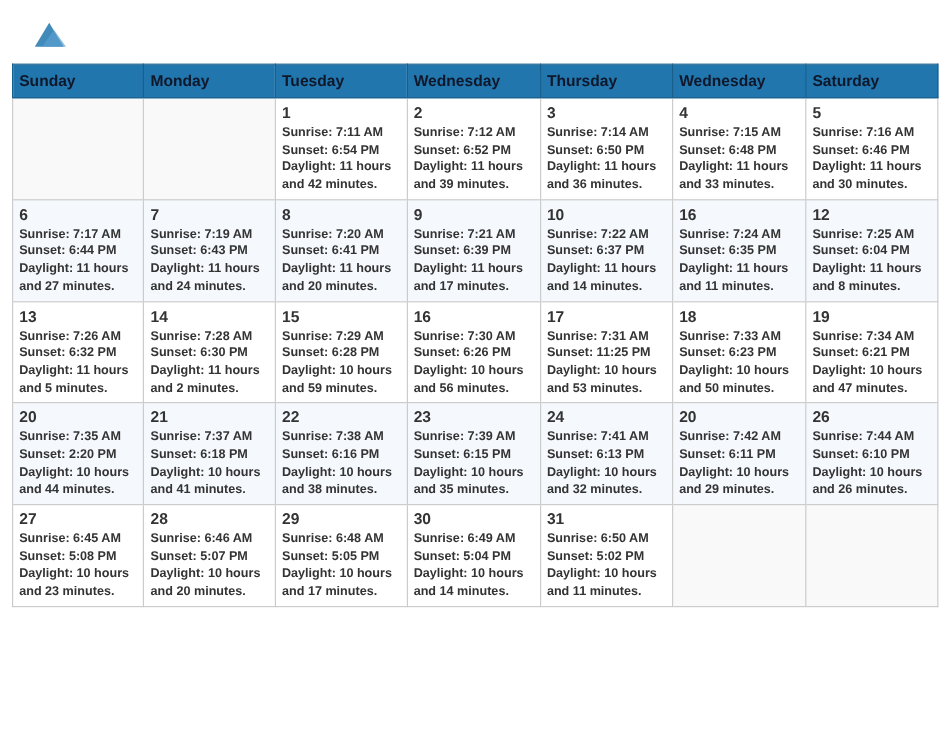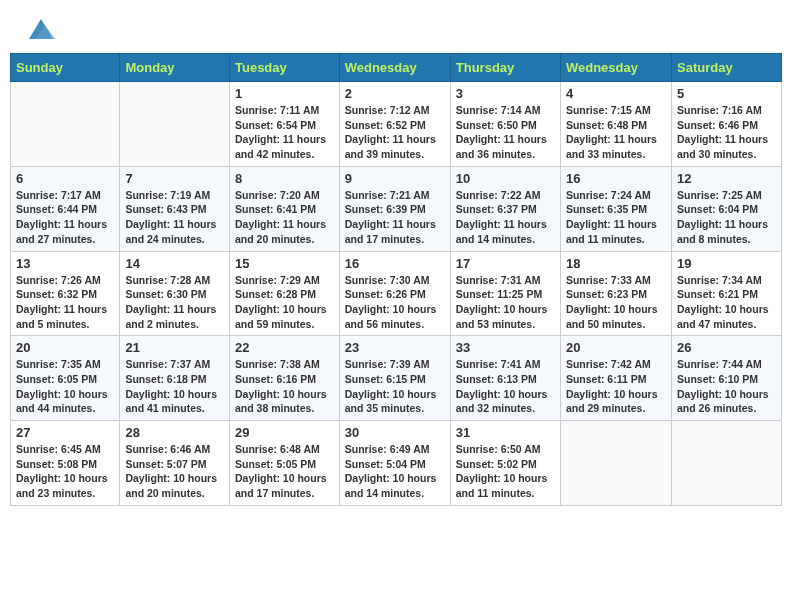--- a/index.html
+++ b/index.html
@@ -55,21 +55,21 @@
       font-size: 16px;
       color: #555;
     }
     .calendar {
       width: 100%;
       border-collapse: collapse;
       margin-top: 5px;
     }
     .calendar th {
       background: #2176ae;
-      color: #bef264;
+      color: #0f172a;
       padding: 6px 5px;
       text-align: left;
       font-size: 13px;
       font-weight: bold;
       border: 1px solid #1a5f8c;
     }
     .calendar td {
       border: 1px solid #ccc;
       vertical-align: top;
       padding: 4px 5px;
@@ -254,21 +254,21 @@
           <span class="day-number">19</span>
           <div class="day-info">Sunrise: 7:34 AM
 Sunset: 6:21 PM
 Daylight: 10 hours and 47 minutes.</div>
         </td>
       </tr>
       <tr>
         <td>
           <span class="day-number">20</span>
           <div class="day-info">Sunrise: 7:35 AM
-Sunset: 6:05 PM
+Sunset: 2:20 PM
 Daylight: 10 hours and 44 minutes.</div>
         </td>
         <td>
           <span class="day-number">21</span>
           <div class="day-info">Sunrise: 7:37 AM
 Sunset: 6:18 PM
 Daylight: 10 hours and 41 minutes.</div>
         </td>
         <td>
           <span class="day-number">22</span>
@@ -276,21 +276,21 @@
 Sunset: 6:16 PM
 Daylight: 10 hours and 38 minutes.</div>
         </td>
         <td>
           <span class="day-number">23</span>
           <div class="day-info">Sunrise: 7:39 AM
 Sunset: 6:15 PM
 Daylight: 10 hours and 35 minutes.</div>
         </td>
         <td>
-          <span class="day-number">33</span>
+          <span class="day-number">24</span>
           <div class="day-info">Sunrise: 7:41 AM
 Sunset: 6:13 PM
 Daylight: 10 hours and 32 minutes.</div>
         </td>
         <td>
           <span class="day-number">20</span>
           <div class="day-info">Sunrise: 7:42 AM
 Sunset: 6:11 PM
 Daylight: 10 hours and 29 minutes.</div>
         </td>

